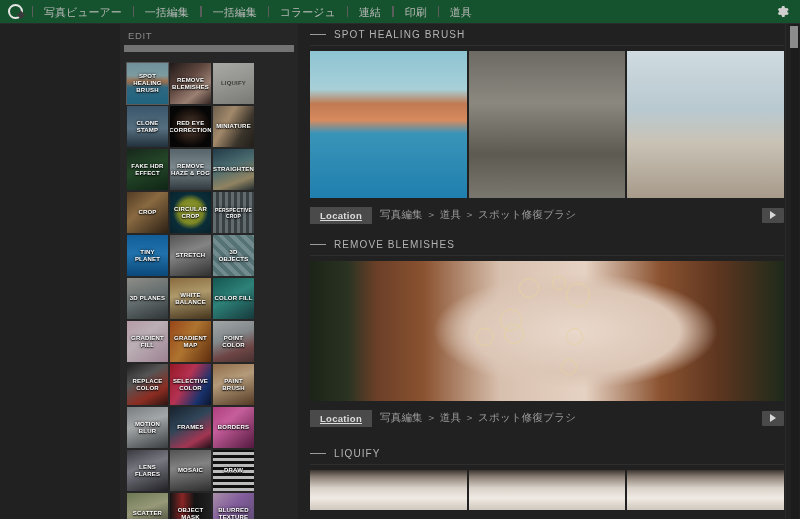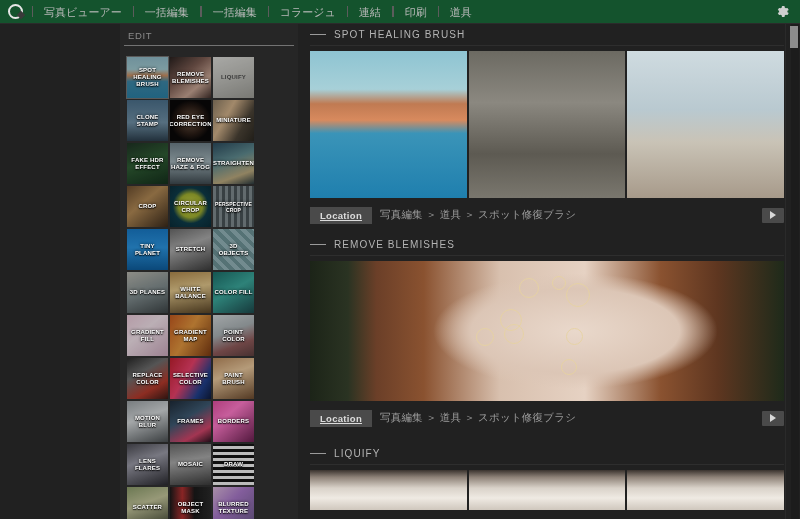--- a/index.html
+++ b/index.html
@@ -64,21 +64,21 @@
 
   .leftpad { width:120px; flex:0 0 120px; background:#212121; }
 
   
   .gridpanel {
     width:178px; flex:0 0 178px; background:#262626; padding:0 4px;
     position:relative; overflow:hidden;
   }
   .section-label {
     font-size:9.5px; color:#8a8a8a; letter-spacing:.6px;
-    padding:6px 3px 4px 4px; border-bottom:1px solid #737373; margin-bottom:11px;
+    padding:6px 3px 4px 4px; border-bottom:7px solid #737373; margin-bottom:11px;
   }
   .grid { display:flex; flex-wrap:wrap; gap:2px; padding-left:3px;}
   .thumb {
     width:41px; height:41px; position:relative; overflow:hidden;
     background:#3a3a3a; display:flex; align-items:center; justify-content:center;
     flex:0 0 41px;
   }
   .thumb .lbl {
     position:relative; z-index:3; color:#ffffff; font-size:6px; line-height:7px;
     text-align:center; letter-spacing:.2px; text-shadow:0 0 3px rgba(0,0,0,.95), 0 1px 1px rgba(0,0,0,.9);

